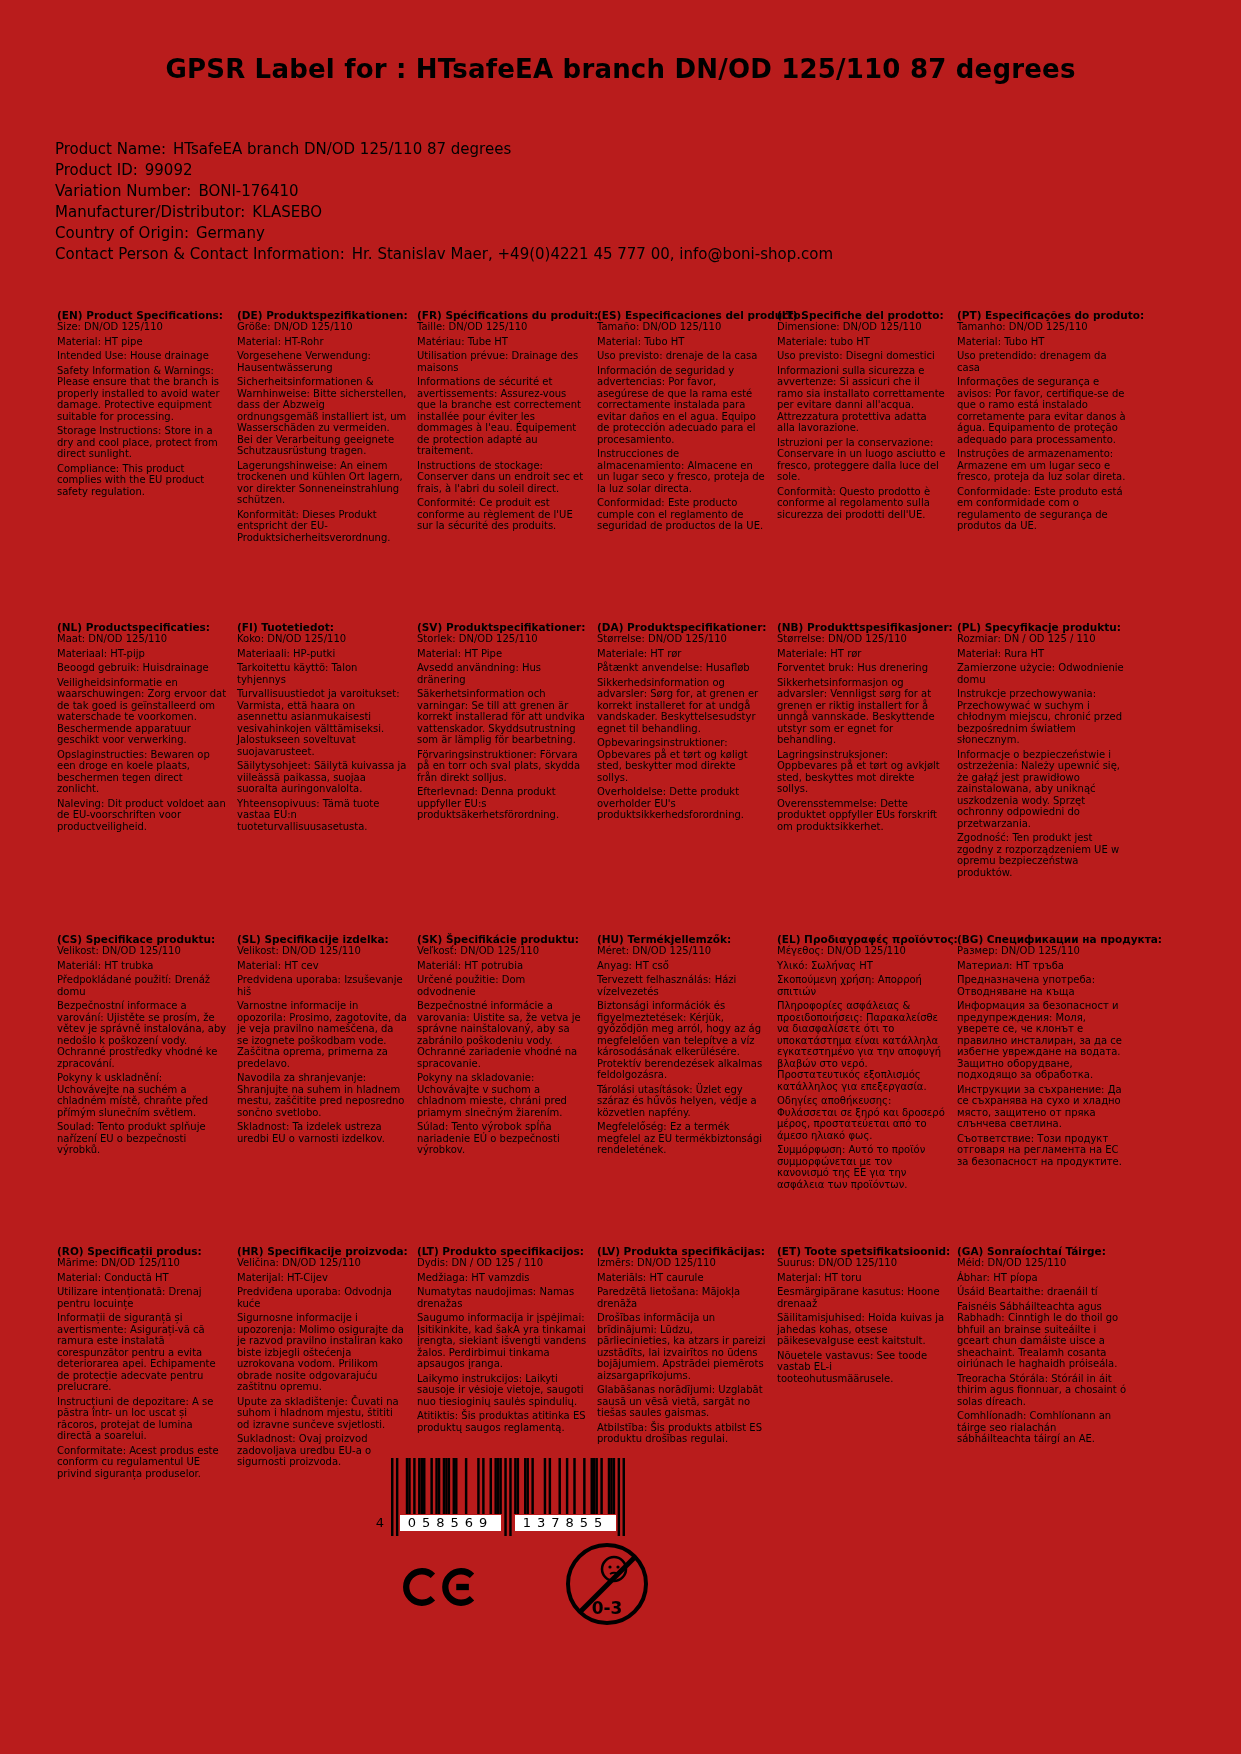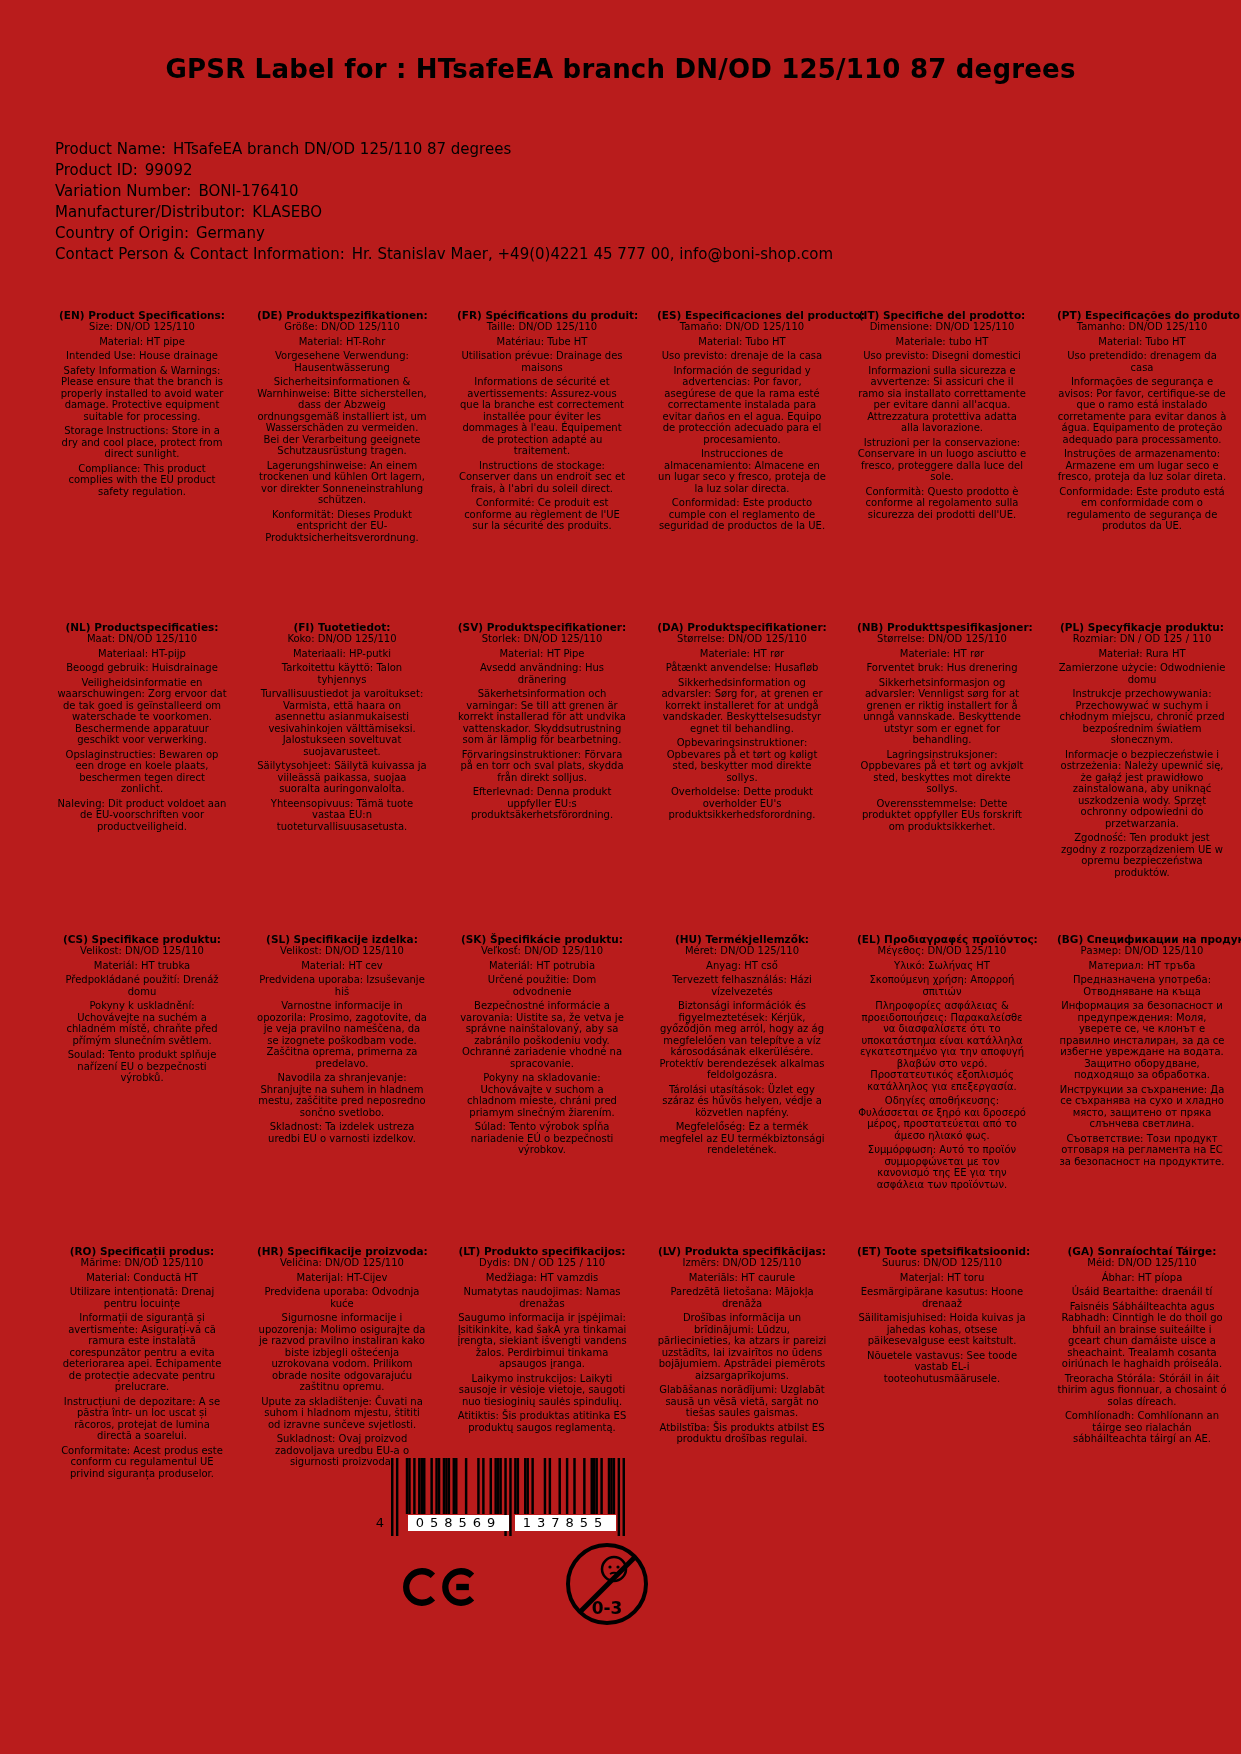--- a/index.html
+++ b/index.html
@@ -5,31 +5,31 @@
   html,body{margin:0;padding:0;background:#fff;}
   .page{position:relative;width:1241px;height:1754px;background:#b91c1c;color:#000;
         font-family:"DejaVu Sans","Liberation Sans",sans-serif;overflow:hidden;}
   .title{position:absolute;top:54px;left:0;width:100%;text-align:center;
          font-size:26px;font-weight:bold;margin:0;letter-spacing:.2px;}
   .info{position:absolute;top:139px;left:55px;font-size:15px;line-height:21px;}
   .inforow{white-space:nowrap;}
   .inforow .lbl{font-weight:normal;}
   .inforow .val{margin-left:7px;}
   .specs{position:absolute;top:309px;left:57px;width:1160px;display:grid;
-         grid-template-columns:repeat(6,170px);column-gap:30px;
-         grid-template-rows:312px 312px 312px auto;text-align:center;}
+         grid-template-columns:repeat(6,170px);column-gap:10px;
+         grid-template-rows:312px 312px 312px auto;}
   .cell{font-size:10px;line-height:1.15;overflow:visible;}
   .cell h3{font-size:10.5px;font-weight:bold;margin:0;white-space:nowrap;}
   .cell p{margin:3px 0 0 0;}
   .cell p:first-of-type{margin-top:0;}
   .barcode{position:absolute;left:391px;top:1458px;width:234px;height:80px;}
   .barcode svg{position:absolute;left:0;top:0;}
   .bc{position:absolute;top:57px;font-size:13px;letter-spacing:6px;text-align:center;background:#fff;height:16px;line-height:16px;}
   .bc.d0{left:-17px;width:12px;letter-spacing:0;background:transparent;}
-  .bc.d1{left:17px;width:101px;}
+  .bc.d1{left:9px;width:101px;}
   .bc.d2{left:124px;width:101px;}
   .ce{position:absolute;left:402px;top:1555px;}
   .age{position:absolute;left:563px;top:1540px;}
   .age text{font-weight:bold;font-family:"DejaVu Sans","Liberation Sans",sans-serif;}
 </style>
 </head>
 <body>
 
 <div class="page">
 
@@ -151,20 +151,21 @@
         <p>Zamierzone użycie: Odwodnienie domu</p>
         <p>Instrukcje przechowywania: Przechowywać w suchym i chłodnym miejscu, chronić przed bezpośrednim światłem słonecznym.</p>
         <p>Informacje o bezpieczeństwie i ostrzeżenia: Należy upewnić się, że gałąź jest prawidłowo zainstalowana, aby uniknąć uszkodzenia wody. Sprzęt ochronny odpowiedni do przetwarzania.</p>
         <p>Zgodność: Ten produkt jest zgodny z rozporządzeniem UE w opremu bezpieczeństwa produktów.</p>
       </div>
       <div class="cell">
         <h3>(CS) Specifikace produktu:</h3>
         <p>Velikost: DN/OD 125/110</p>
         <p>Materiál: HT trubka</p>
         <p>Předpokládané použití: Drenáž domu</p>
+        <p>Bezpečnostní informace a varování: Ujistěte se prosím, že větev je správně instalována, aby nedošlo k poškození vody. Ochranné prostředky vhodné ke zpracování.</p>
         <p>Pokyny k uskladnění: Uchovávejte na suchém a chladném místě, chraňte před přímým slunečním světlem.</p>
         <p>Soulad: Tento produkt splňuje nařízení EU o bezpečnosti výrobků.</p>
       </div>
       <div class="cell">
         <h3>(SL) Specifikacije izdelka:</h3>
         <p>Velikost: DN/OD 125/110</p>
         <p>Material: HT cev</p>
         <p>Predvidena uporaba: Izsuševanje hiš</p>
         <p>Varnostne informacije in opozorila: Prosimo, zagotovite, da je veja pravilno nameščena, da se izognete poškodbam vode. Zaščitna oprema, primerna za predelavo.</p>
         <p>Navodila za shranjevanje: Shranjujte na suhem in hladnem mestu, zaščitite pred neposredno sončno svetlobo.</p>

